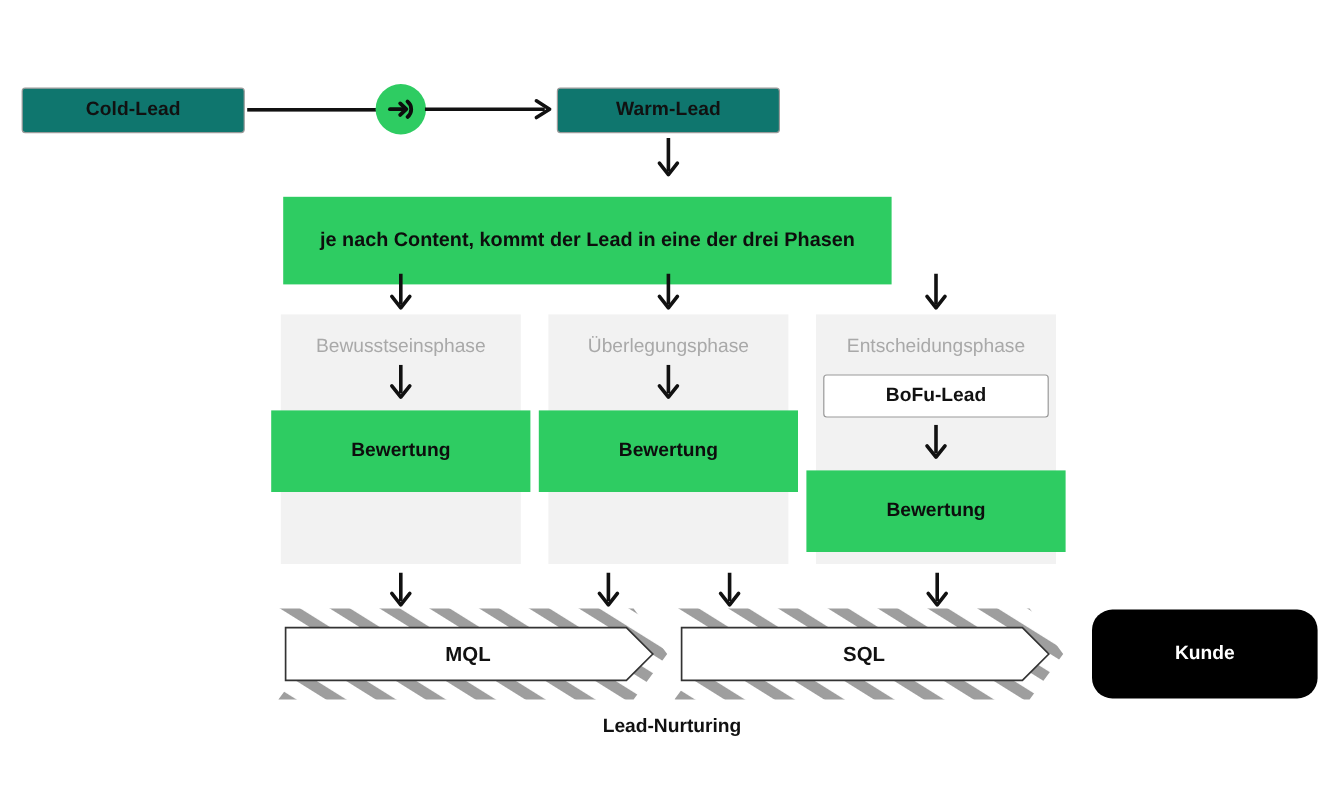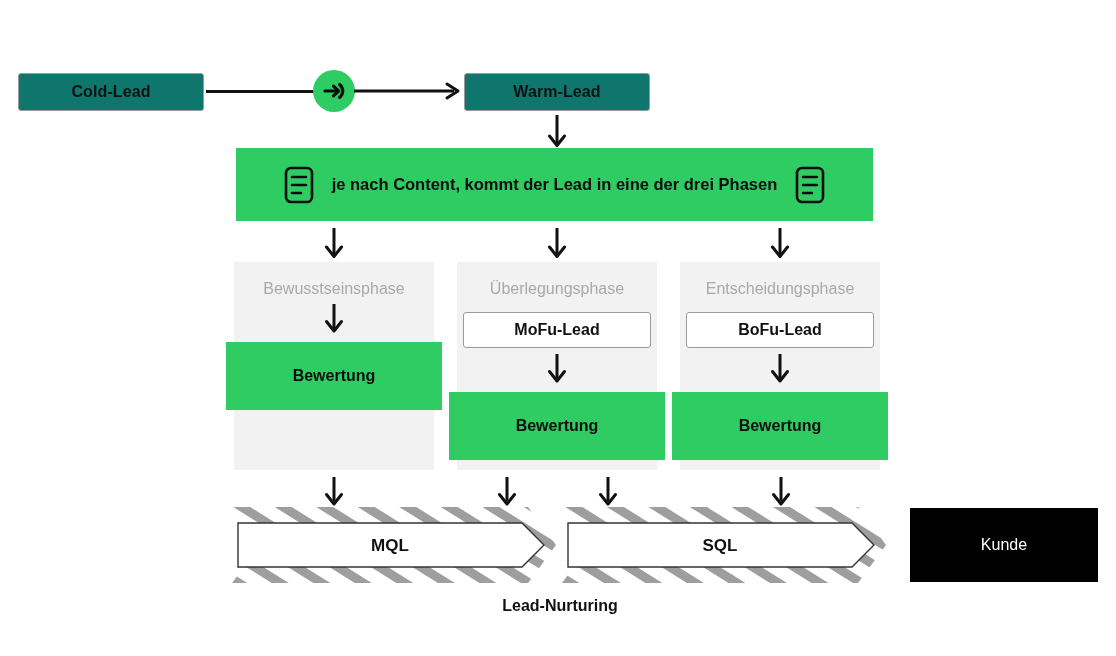--- a/index.html
+++ b/index.html
@@ -134,21 +134,22 @@
 
   
   .kunde-box {
     position: absolute;
     background: #000000;
     display: flex;
     align-items: center;
     justify-content: center;
     color: #ffffff;
     font-size: 16px;
-    font-weight: normal;
+    font-weight: bold;
+    border-radius: 17px;
   }
 </style>
 </head>
 <body>
 
 <div id="stage">
 
 
   <div class="lead-box" style="left:18px; top:73px; width:186px; height:38px;">Cold-Lead</div>
 
@@ -167,21 +168,21 @@
     <path d="M93 4 L104 11 L93 18" stroke="#111111" stroke-width="3" fill="none" stroke-linecap="round" stroke-linejoin="round"></path>
   </svg>
 
   <div class="lead-box" style="left:464px; top:73px; width:186px; height:38px;">Warm-Lead</div>
 
   <svg class="arrow-svg" style="left:545px; top:115px;" width="24" height="36" viewBox="0 0 24 36">
     <path d="M12 0 V28" stroke="#111111" stroke-width="3" fill="none"></path>
     <path d="M4.5 21 L12 30.5 L19.5 21" stroke="#111111" stroke-width="3" fill="none" stroke-linecap="round" stroke-linejoin="round"></path>
   </svg>
 
-  <div class="banner" style="left:236px; top:148px; width:637px; height:73px;">
+  <div class="banner" style="left:236px; top:164px; width:507px; height:73px;">
     <svg width="30" height="38" viewBox="0 0 30 38">
       <rect x="2" y="2" width="26" height="34" rx="5" ry="5" fill="none" stroke="#0d0d0d" stroke-width="2.6"></rect>
       <path d="M8 11 H22" stroke="#0d0d0d" stroke-width="2.6" stroke-linecap="round"></path>
       <path d="M8 19 H22" stroke="#0d0d0d" stroke-width="2.6" stroke-linecap="round"></path>
       <path d="M8 27 H17" stroke="#0d0d0d" stroke-width="2.6" stroke-linecap="round"></path>
     </svg>
     <span class="banner-text">je nach Content, kommt der Lead in eine der drei Phasen</span>
     <svg width="30" height="38" viewBox="0 0 30 38">
       <rect x="2" y="2" width="26" height="34" rx="5" ry="5" fill="none" stroke="#0d0d0d" stroke-width="2.6"></rect>
       <path d="M8 11 H22" stroke="#0d0d0d" stroke-width="2.6" stroke-linecap="round"></path>
@@ -207,21 +208,20 @@
     <div class="phase-title">Bewusstseinsphase</div>
     <svg class="phase-inner-arrow" width="24" height="32" viewBox="0 0 24 32">
       <path d="M12 0 V24" stroke="#111111" stroke-width="3" fill="none"></path>
       <path d="M4.5 17.5 L12 27 L19.5 17.5" stroke="#111111" stroke-width="3" fill="none" stroke-linecap="round" stroke-linejoin="round"></path>
     </svg>
     <div class="phase-score">Bewertung</div>
   </div>
 
   <div class="phase-col" style="left:457px; top:262px; width:200px; height:208px;">
     <div class="phase-title">Überlegungsphase</div>
-    <div class="phase-lead">MoFu-Lead</div>
     <svg class="phase-inner-arrow" width="24" height="32" viewBox="0 0 24 32">
       <path d="M12 0 V24" stroke="#111111" stroke-width="3" fill="none"></path>
       <path d="M4.5 17.5 L12 27 L19.5 17.5" stroke="#111111" stroke-width="3" fill="none" stroke-linecap="round" stroke-linejoin="round"></path>
     </svg>
     <div class="phase-score">Bewertung</div>
   </div>
 
   <div class="phase-col" style="left:680px; top:262px; width:200px; height:208px;">
     <div class="phase-title">Entscheidungsphase</div>
     <div class="phase-lead">BoFu-Lead</div>

